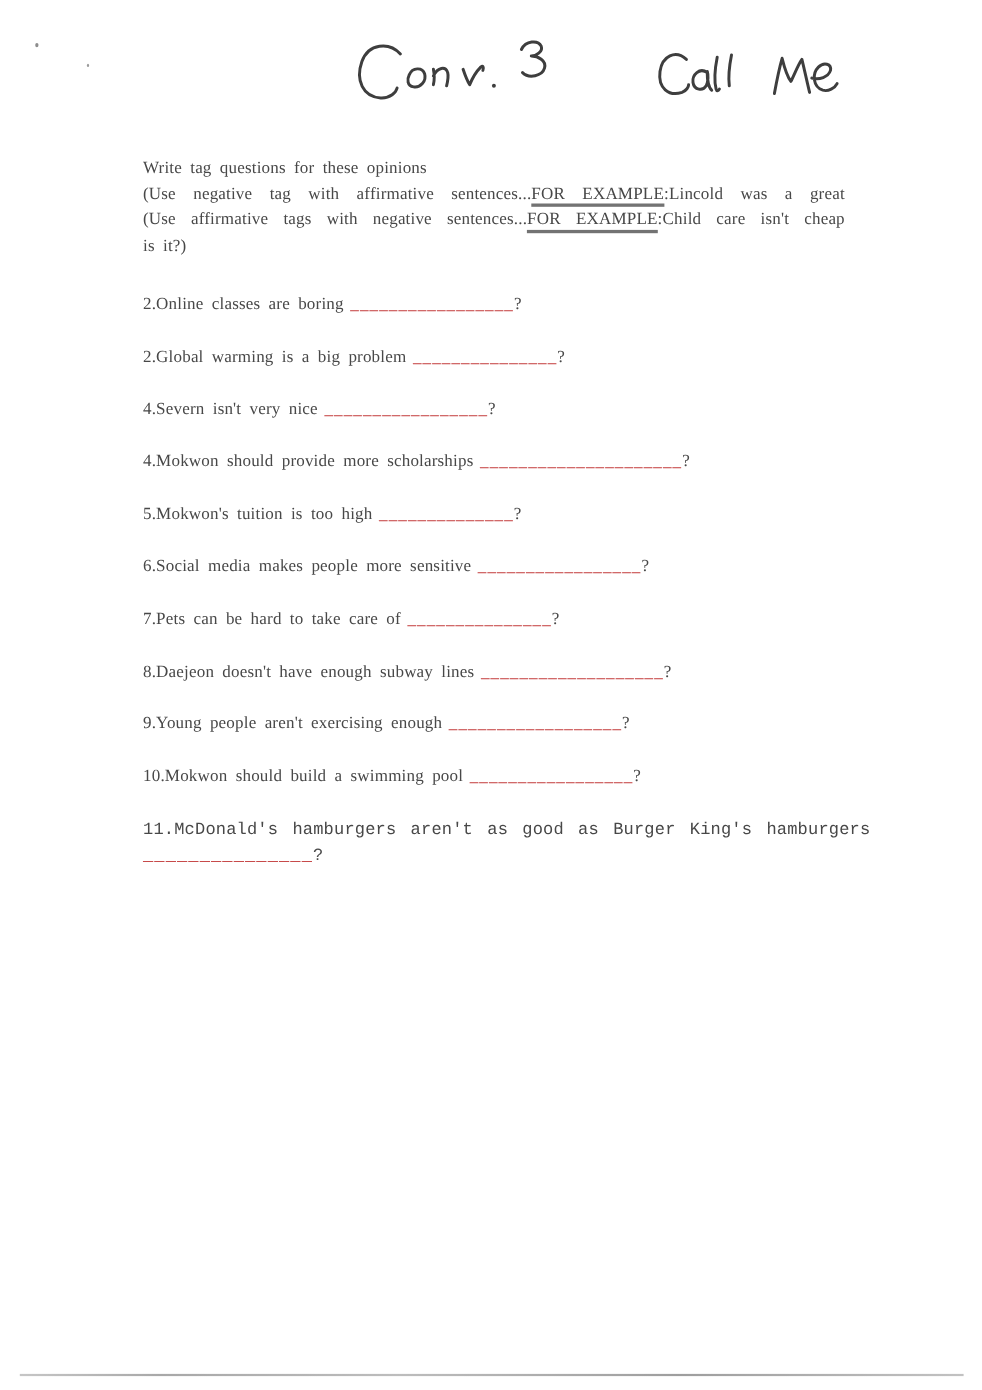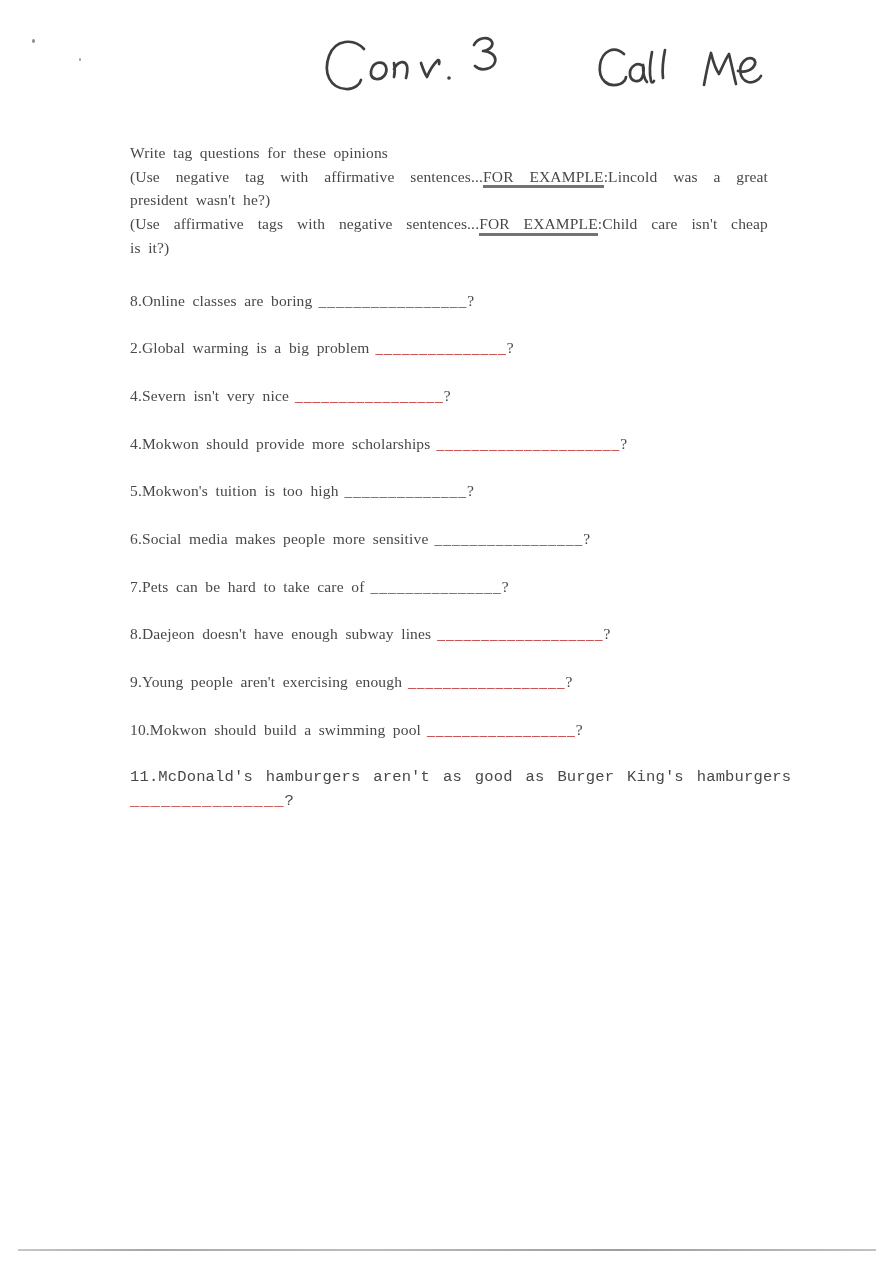--- a/index.html
+++ b/index.html
@@ -66,28 +66,27 @@
     <path d="M69,6 C67,16 66,26 67,34"></path>
     <path d="M108,41 C110,30 113,16 115,9 C117,17 120,26 123,30 C126,24 130,14 133,10 C135,18 138,32 140,40"></path>
     <path d="M142,27 C149,29 157,26 159,20 C160,14 153,12 148,17 C142,23 143,35 152,38 C157,39.5 163,36 165,32"></path>
   </svg>
 
   <div class="content">
 
     <div class="instructions">
       <div class="iline">Write tag questions for these opinions</div>
       <div class="iline just"><span>(Use negative tag with affirmative sentences...</span><span class="ul">FOR EXAMPLE</span><span>:Lincold was a great</span></div>
-      <div class="iline">president wasn't he?)</div>
       <div class="iline just"><span>(Use affirmative tags with negative sentences...</span><span class="ul">FOR EXAMPLE</span><span>:Child care isn't cheap</span></div>
       <div class="iline">is it?)</div>
     </div>
 
     <div class="questions">
 
-      <div class="q"><span>8.Online classes are boring</span><span class="blank">_________________</span><span>?</span></div>
+      <div class="q"><span>2.Online classes are boring</span><span class="blank">_________________</span><span>?</span></div>
 
       <div class="q"><span>2.Global warming is a big problem</span><span class="blank">_______________</span><span>?</span></div>
 
       <div class="q"><span>4.Severn isn't very nice</span><span class="blank">_________________</span><span>?</span></div>
 
       <div class="q"><span>4.Mokwon should provide more scholarships</span><span class="blank">_____________________</span><span>?</span></div>
 
       <div class="q"><span>5.Mokwon's tuition is too high</span><span class="blank">______________</span><span>?</span></div>
 
       <div class="q"><span>6.Social media makes people more sensitive</span><span class="blank">_________________</span><span>?</span></div>

